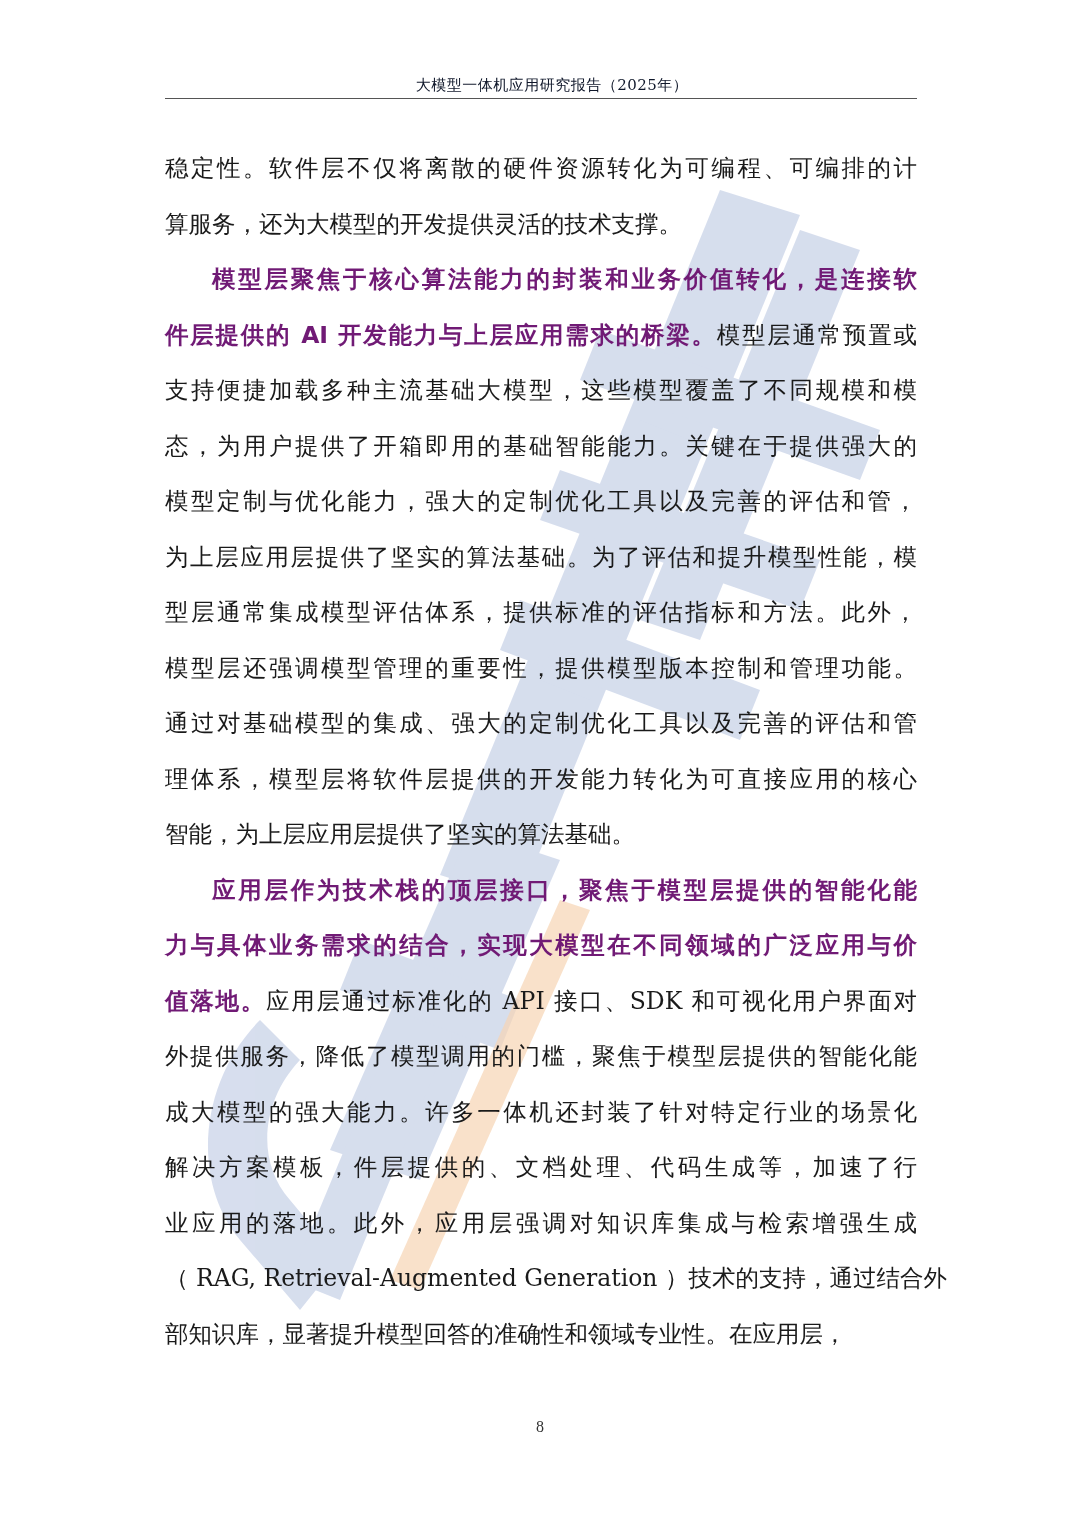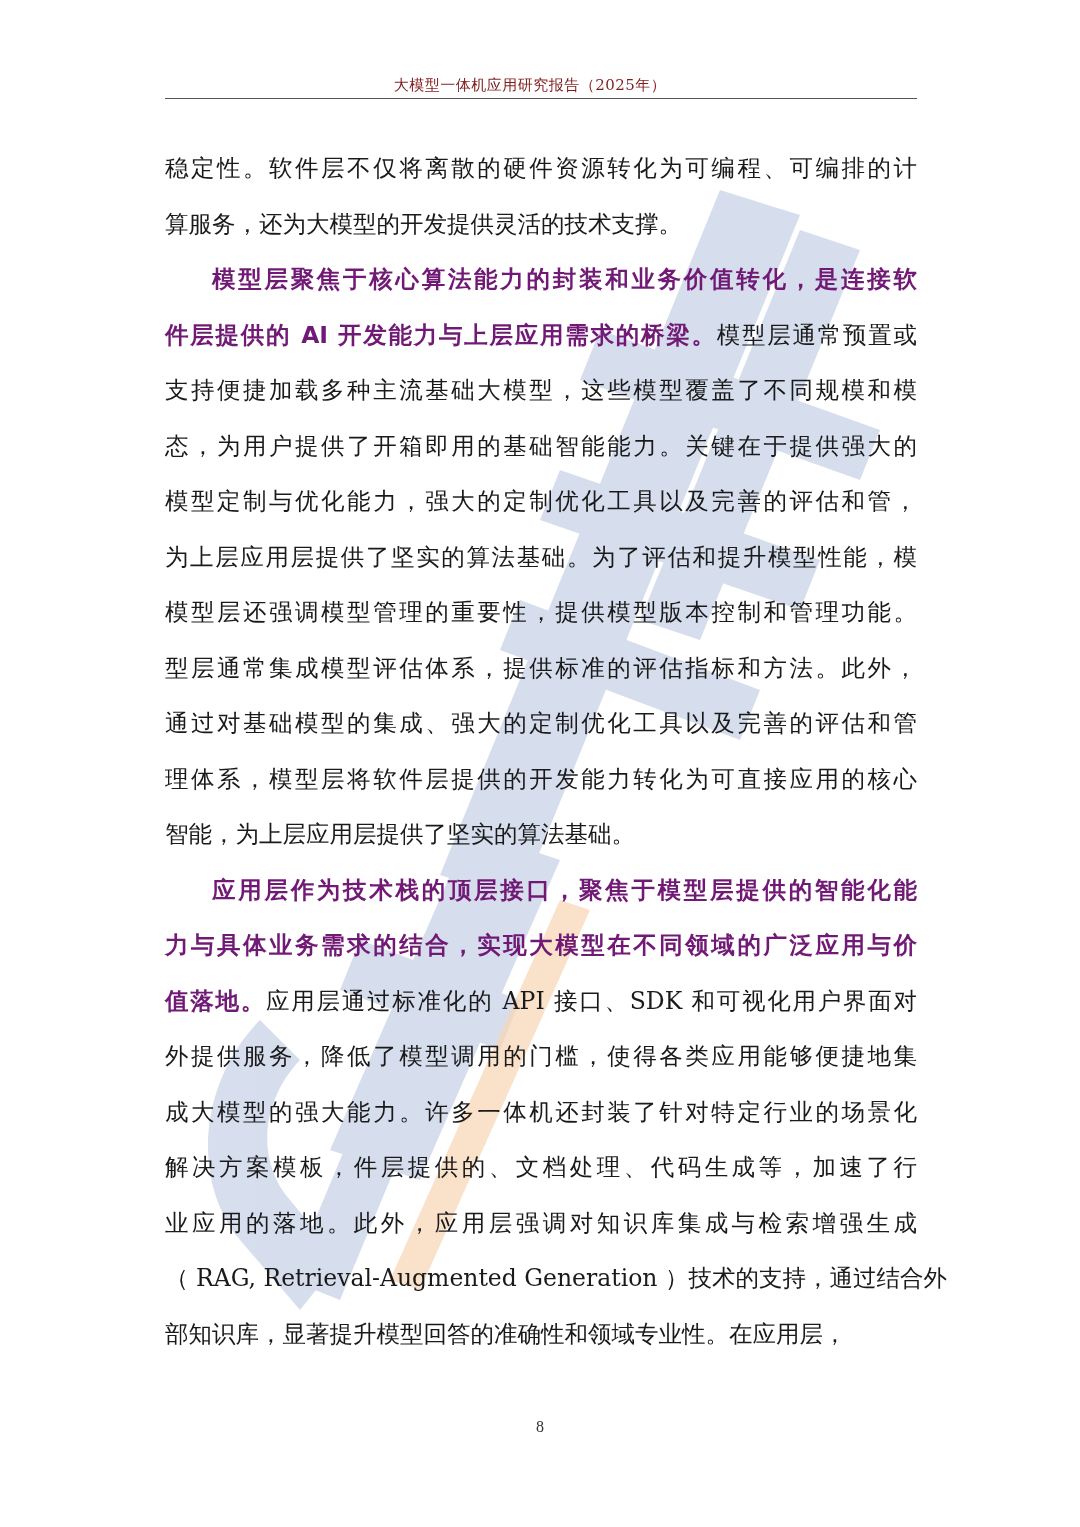--- a/index.html
+++ b/index.html
@@ -1,20 +1,20 @@
 <!DOCTYPE html>
 <html><head>
 <meta charset="utf-8">
 <style>
   html, body { margin: 0; padding: 0; background: #ffffff; }
   body { width: 1080px; height: 1527px; position: relative; overflow: hidden;
          font-family: "DejaVu Serif", "Liberation Serif", serif; color: #1a1a1a; }
   .watermark { position: absolute; left: 0; top: 0; width: 1080px; height: 1527px; pointer-events: none; z-index: 0; }
-  .header { position: absolute; left: 154px; top: 76px; width: 752px; text-align: center;
-            font-size: 15px; color: #7f1d1d; letter-spacing: 0.5px; z-index: 2; }
+  .header { position: absolute; left: 176px; top: 76px; width: 752px; text-align: center;
+            font-size: 15px; color: #0f172a; letter-spacing: 0.5px; z-index: 2; }
   .header-rule { position: absolute; left: 165px; top: 98px; width: 752px; height: 0;
                  border-top: 1.5px solid #555; z-index: 2; }
   .body-text { position: absolute; left: 165px; top: 141px; width: 752px; z-index: 2;
                font-size: 23.5px; line-height: 55.5px; text-align: justify; text-justify: inter-character; }
   .body-text p { margin: 0; }
   .bold { font-family: "DejaVu Sans", "Liberation Sans", sans-serif; font-weight: bold; color: #701a75; }
   .line { display: block; text-align-last: justify; white-space: nowrap; }
   .line.last { text-align-last: left; }
   .page-number { position: absolute; left: 0; width: 1080px; top: 1418px; text-align: center;
                  font-size: 16px; color: #333; z-index: 2; font-family: "Liberation Serif", serif; }
@@ -49,31 +49,31 @@
       <span class="line"><span>稳定性。软件层不仅将离散的硬件资源转化为可编程、可编排的计</span></span>
       <span class="line last"><span>算服务，还为大模型的开发提供灵活的技术支撑。</span></span>
     </p>
     <p>
       <span class="line" style="padding-left: 2em;"><span class="bold">模型层聚焦于核心算法能力的封装和业务价值转化，是连接软</span></span>
       <span class="line"><span class="bold">件层提供的 AI 开发能力与上层应用需求的桥梁。</span><span>模型层通常预置或</span></span>
       <span class="line"><span>支持便捷加载多种主流基础大模型，这些模型覆盖了不同规模和模</span></span>
       <span class="line"><span>态，为用户提供了开箱即用的基础智能能力。关键在于提供强大的</span></span>
       <span class="line"><span>模型定制与优化能力，强大的定制优化工具以及完善的评估和管，</span></span>
       <span class="line"><span>为上层应用层提供了坚实的算法基础。为了评估和提升模型性能，模</span></span>
+      <span class="line"><span>型层通常集成模型评估体系，提供标准的评估指标和方法。此外，</span></span>
       <span class="line"><span>模型层还强调模型管理的重要性，提供模型版本控制和管理功能。</span></span>
-      <span class="line"><span>型层通常集成模型评估体系，提供标准的评估指标和方法。此外，</span></span>
       <span class="line"><span>通过对基础模型的集成、强大的定制优化工具以及完善的评估和管</span></span>
       <span class="line"><span>理体系，模型层将软件层提供的开发能力转化为可直接应用的核心</span></span>
       <span class="line last"><span>智能，为上层应用层提供了坚实的算法基础。</span></span>
     </p>
     <p>
       <span class="line" style="padding-left: 2em;"><span class="bold">应用层作为技术栈的顶层接口，聚焦于模型层提供的智能化能</span></span>
       <span class="line"><span class="bold">力与具体业务需求的结合，实现大模型在不同领域的广泛应用与价</span></span>
       <span class="line"><span class="bold">值落地。</span><span>应用层通过标准化的 API 接口、SDK 和可视化用户界面对</span></span>
-      <span class="line"><span>外提供服务，降低了模型调用的门槛，使得各类应用能够便捷地集</span></span>
+      <span class="line"><span>外提供服务，降低了模型调用的门槛，聚焦于模型层提供的智能化能</span></span>
       <span class="line"><span>成大模型的强大能力。许多一体机还封装了针对特定行业的场景化</span></span>
       <span class="line"><span>解决方案模板，件层提供的、文档处理、代码生成等，加速了行</span></span>
       <span class="line"><span>业应用的落地。此外，应用层强调对知识库集成与检索增强生成</span></span>
       <span class="line"><span>（ RAG, Retrieval-Augmented Generation ）技术的支持，通过结合外</span></span>
       <span class="line last"><span>部知识库，显著提升模型回答的准确性和领域专业性。在应用层，</span></span>
     </p>
   </div>
 
 <div class="page-number">8</div>
 

